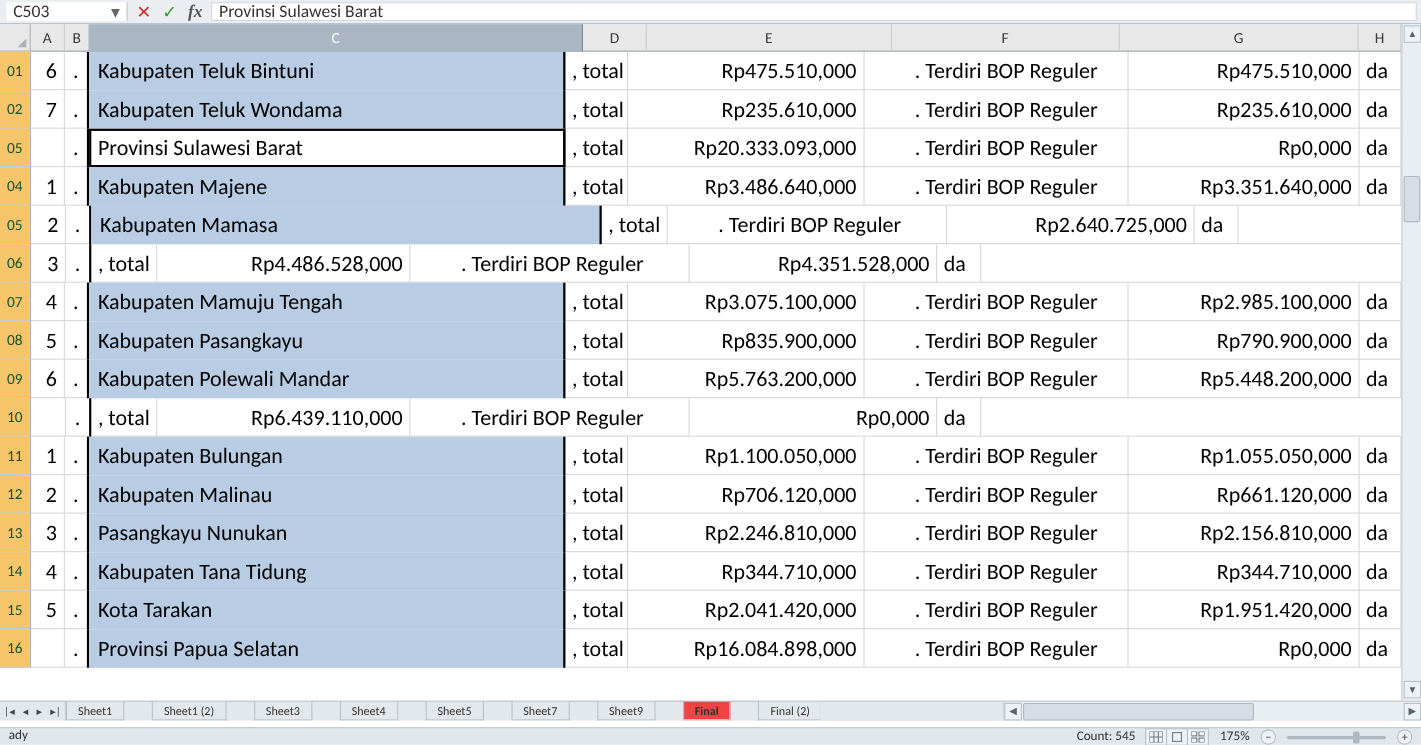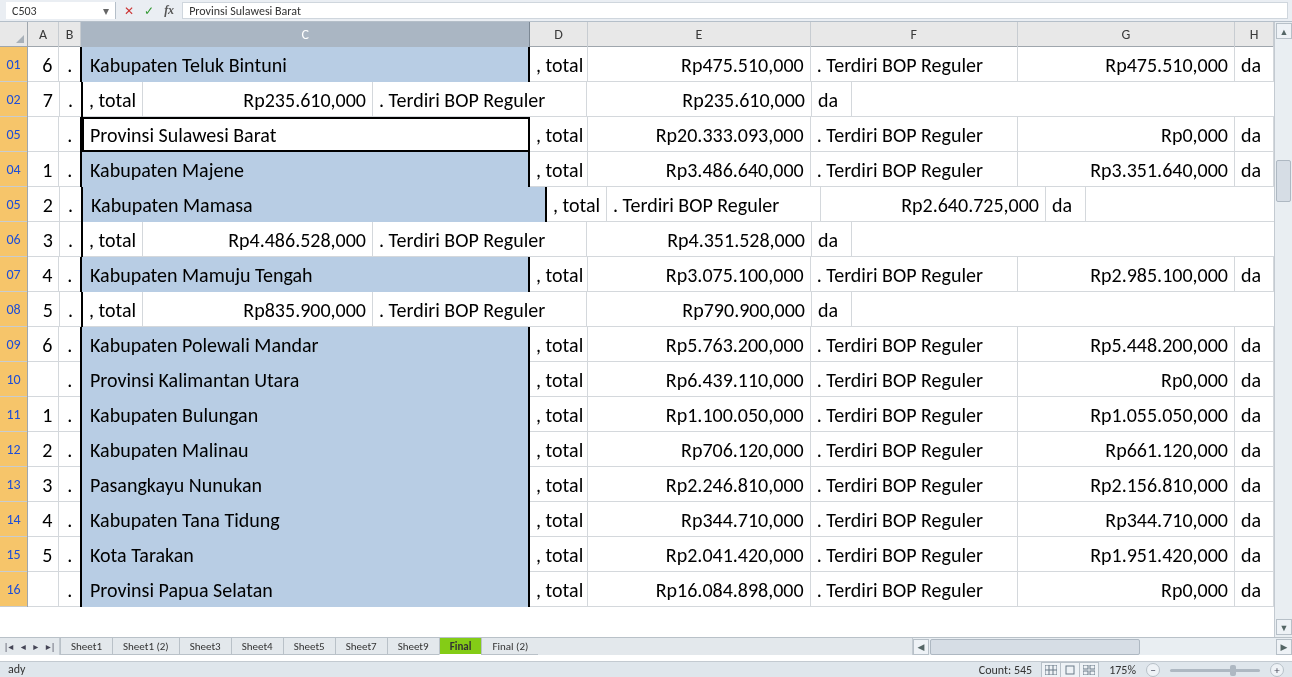--- a/index.html
+++ b/index.html
@@ -1,64 +1,64 @@
 <!DOCTYPE html>
 <html><head>
 <meta charset="utf-8">
 <style>
   * { box-sizing: border-box; margin: 0; padding: 0; font-family: Calibri, Arial, sans-serif; }
   body { width: 1292px; height: 677px; overflow: hidden; background: #fff; user-select: none; }
 
   
-  .fbar { height: 22px; background: #eaeef3; border-bottom: 1px solid #b5bfc9; display: flex; align-items: stretch; font-size: 12px; color:#333; }
+  .fbar { height: 22px; background: #eaeef3; border-bottom: 1px solid #b5bfc9; display: flex; align-items: stretch; font-size: 16px; color:#333; }
   .fbar .namebox { width: 110px; border-right:1px solid #b5bfc9; display:flex; align-items:center; padding:0 6px; background:#fff; margin:2px 0; margin-left:6px;}
   .fbar .namebox .dd { margin-left:auto; color:#666; }
   .fbar .icons { display:flex; align-items:center; padding:0 8px; gap:10px; color:#555;}
   .fbar .fx { font-style: italic; font-family: Liberation Serif, serif; font-weight:bold; }
   .fbar .formula { flex:1; background:#fff; margin:2px 4px 2px 0; border:1px solid #cfd6dd; display:flex; align-items:center; padding:0 6px; }
 
   
   .sheet { position:relative; height: 615px; }
   .corner { position:absolute; left:0; top:0; width:28px; height:25px; background:#e8e8e8; border-right:1px solid #9fa6ad; border-bottom:1px solid #9fa6ad; }
   .corner::before { content:''; position:absolute; right:3px; bottom:3px; width:0; height:0; border-style:solid; border-width:0 0 8px 8px; border-color:transparent transparent #a8b0b8 transparent; }
 
   .colhdrs { position:absolute; left:28px; top:0; right:18px; height:25px; display:flex; background:#e8e8e8; border-bottom:1px solid #9fa6ad; }
   .ch { height:25px; border-right:1px solid #c7ccd1; display:flex; align-items:center; justify-content:center; font-size:14px; color:#3a3a3a; }
   .ch.sel { background:#aab6c3; color:#fff; border-right-color:#7c8894; font-weight:500; }
 
   .rowhdrs { position:absolute; left:0; top:25px; width:28px; background:#e8e8e8; border-right:1px solid #9fa6ad; }
-  .rh { height:35px; border-bottom:1px solid #c7ccd1; display:flex; align-items:center; justify-content:center; font-size:14px; color:#1d4ed8; background:#f6c56a; }
+  .rh { height:35px; border-bottom:1px solid #c7ccd1; display:flex; align-items:center; justify-content:center; font-size:14px; color:#14532d; background:#f6c56a; }
 
   .cells { position:absolute; left:28px; top:25px; right:18px; bottom:0; overflow:hidden; }
   .row { height:35px; display:flex; border-bottom:1px solid #d4d8dc; }
   .cell { height:35px; border-right:1px solid #d4d8dc; padding:0 6px; display:flex; align-items:center; font-size:20px; color:#000; overflow:hidden; white-space:nowrap; }
   .cA { width:32px; justify-content:flex-end; }
   .cB { width:23px; justify-content:center; border-right:2px solid #000; }
   .cC { width:464px; padding-left:8px; border-right:2px solid #000; }
   .cC.sel { background:#b8cde4; }
   .cC.active { background:#fff; outline:2px solid #000; outline-offset:-2px; }
   .cD { width:60px; }
   .cE { width:230px; justify-content:flex-end; }
-  .cF { width:214px; }
+  .cF { width:214px;margin-left:40px; }
   .cG { width:225px; justify-content:flex-end; }
   .cH { width:40px; }
 
   .vscroll { position:absolute; right:0; top:0; width:18px; bottom:0; background:#e9eef2; border-left:1px solid #c3cad1; }
   .vscroll .btn { width:16px; height:16px; margin:1px; background:#eef2f6; border:1px solid #b7c0c8; display:flex; align-items:center; justify-content:center; font-size:9px; color:#566; }
   .vscroll .track { position:absolute; top:18px; bottom:18px; left:1px; right:1px; }
   .vscroll .thumb { position:absolute; left:0; right:0; top:120px; height:42px; background:#d6dde5; border:1px solid #aeb8c2; border-radius:2px; }
   .vscroll .btn.dn { position:absolute; bottom:1px; }
 
   
   .tabrow { position:absolute; left:0; right:0; bottom:22px; height:18px; display:flex; background:#e3e8ec; border-top:1px solid #b9c1c8; font-size:11px; }
   .tabrow .nav { width:60px; display:flex; align-items:center; justify-content:space-around; border-right:1px solid #c3cad1; color:#3a5; }
   .tabrow .nav span { font-size:10px; color:#445; }
-  .tabrow .tabs { display:flex; align-items:flex-end; overflow:hidden; flex: 0 0 auto;}
+  .tabrow .tabs { display:flex; align-items:flex-end; overflow:hidden; flex: 0 0 auto; gap: 26px;}
   .tab { padding:1px 10px 0 10px; background:#e3e8ec; border:1px solid #b9c1c8; border-top:none; margin-right:-1px; color:#333; height:18px; display:flex; align-items:center; }
-  .tab.active { background:#84cc16; font-weight:bold; border-bottom:1px solid #fff; }
+  .tab.active { background:#ef4444; font-weight:bold; border-bottom:1px solid #fff; }
   .hspace { flex:1; background:#e3e8ec; }
   .hscroll { width: 380px; display:flex; align-items:center; background:#e9eef2; border-left:1px solid #c3cad1; }
   .hscroll .hb { width:16px; height:16px; background:#eef2f6; border:1px solid #b7c0c8; display:flex; align-items:center; justify-content:center; font-size:9px; color:#566; }
   .hscroll .htrack { flex:1; height:16px; background:#e9eef2; position:relative; margin:0 1px;}
   .hscroll .hthumb { position:absolute; left:0; width:210px; top:0; bottom:0; background:#d6dde5; border:1px solid #aeb8c2; border-radius:2px; }
 
   
   .status { position:absolute; left:0; right:0; bottom:0; height:16px; background:#dfe6ec; border-top:1px solid #c3cad1; display:flex; align-items:flex-start; font-size:12px; color:#333; padding:0 8px; }
   .status .right { margin-left:auto; display:flex; align-items:center; gap:10px; }
   .status .views { display:flex; gap:0; }
@@ -123,20 +123,21 @@
         <div class="cell cC sel">Kabupaten Teluk Bintuni</div>
         <div class="cell cD">, total</div>
         <div class="cell cE">Rp475.510,000</div>
         <div class="cell cF">. Terdiri BOP Reguler</div>
         <div class="cell cG">Rp475.510,000</div>
         <div class="cell cH">da</div>
       </div>
       <div class="row">
         <div class="cell cA">7</div>
         <div class="cell cB">.</div>
+        <div class="cell cC sel">Kabupaten Teluk Wondama</div>
         <div class="cell cD">, total</div>
         <div class="cell cE">Rp235.610,000</div>
         <div class="cell cF">. Terdiri BOP Reguler</div>
         <div class="cell cG">Rp235.610,000</div>
         <div class="cell cH">da</div>
       </div>
       <div class="row">
         <div class="cell cA"></div>
         <div class="cell cB">.</div>
         <div class="cell cC active">Provinsi Sulawesi Barat</div>
@@ -180,40 +181,40 @@
         <div class="cell cC sel">Kabupaten Mamuju Tengah</div>
         <div class="cell cD">, total</div>
         <div class="cell cE">Rp3.075.100,000</div>
         <div class="cell cF">. Terdiri BOP Reguler</div>
         <div class="cell cG">Rp2.985.100,000</div>
         <div class="cell cH">da</div>
       </div>
       <div class="row">
         <div class="cell cA">5</div>
         <div class="cell cB">.</div>
+        <div class="cell cC sel">Kabupaten Pasangkayu</div>
         <div class="cell cD">, total</div>
         <div class="cell cE">Rp835.900,000</div>
         <div class="cell cF">. Terdiri BOP Reguler</div>
         <div class="cell cG">Rp790.900,000</div>
         <div class="cell cH">da</div>
       </div>
       <div class="row">
         <div class="cell cA">6</div>
         <div class="cell cB">.</div>
         <div class="cell cC sel">Kabupaten Polewali Mandar</div>
         <div class="cell cD">, total</div>
         <div class="cell cE">Rp5.763.200,000</div>
         <div class="cell cF">. Terdiri BOP Reguler</div>
         <div class="cell cG">Rp5.448.200,000</div>
         <div class="cell cH">da</div>
       </div>
       <div class="row">
         <div class="cell cA"></div>
         <div class="cell cB">.</div>
-        <div class="cell cC sel">Provinsi Kalimantan Utara</div>
         <div class="cell cD">, total</div>
         <div class="cell cE">Rp6.439.110,000</div>
         <div class="cell cF">. Terdiri BOP Reguler</div>
         <div class="cell cG">Rp0,000</div>
         <div class="cell cH">da</div>
       </div>
       <div class="row">
         <div class="cell cA">1</div>
         <div class="cell cB">.</div>
         <div class="cell cC sel">Kabupaten Bulungan</div>

